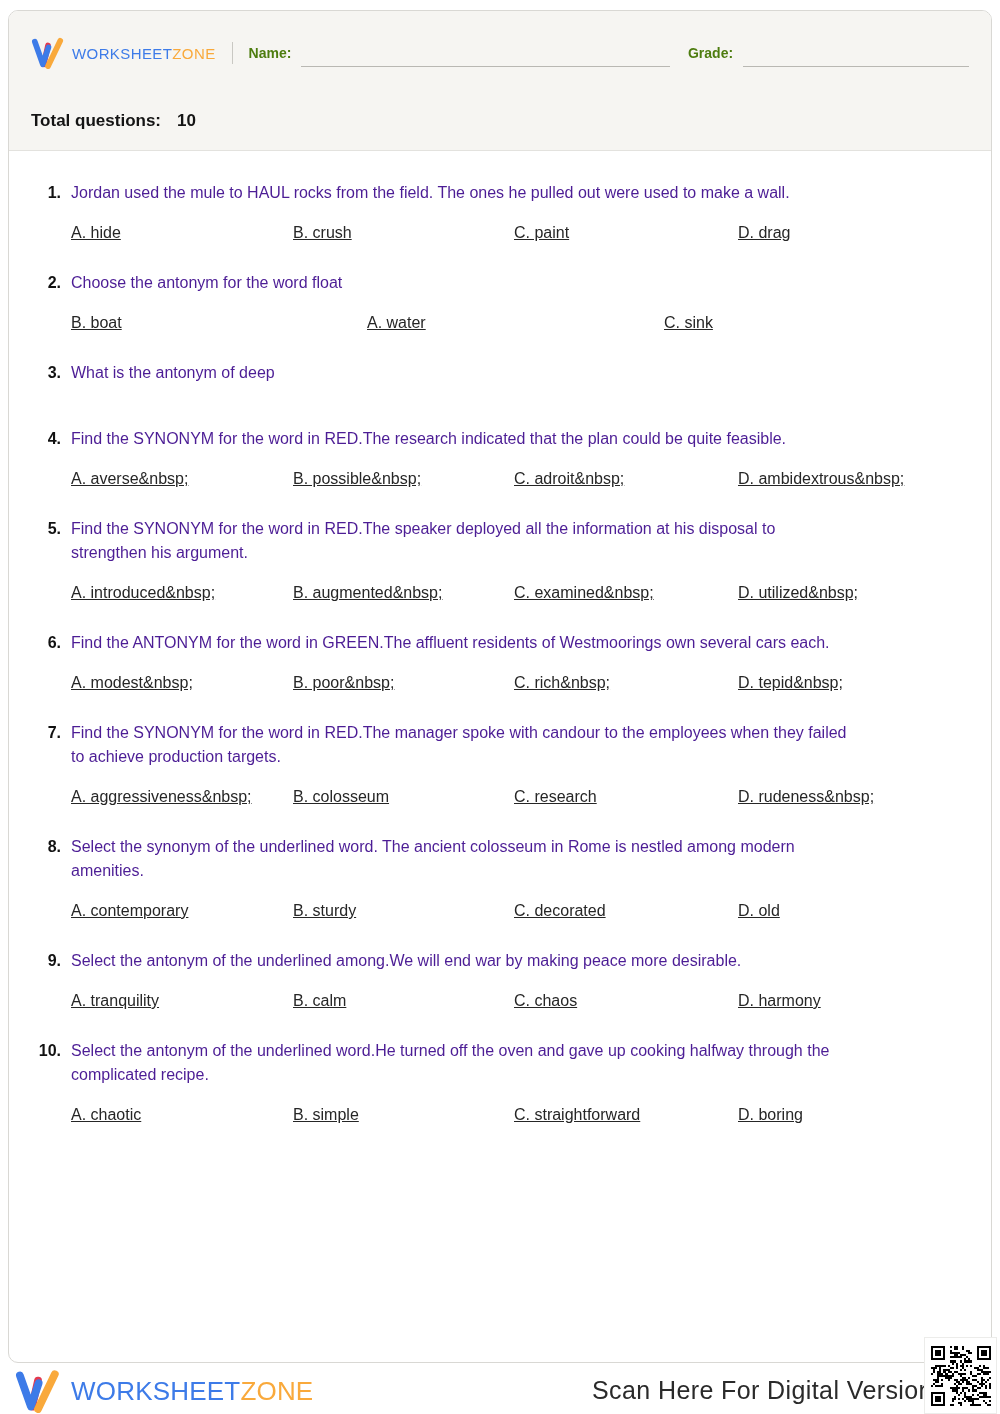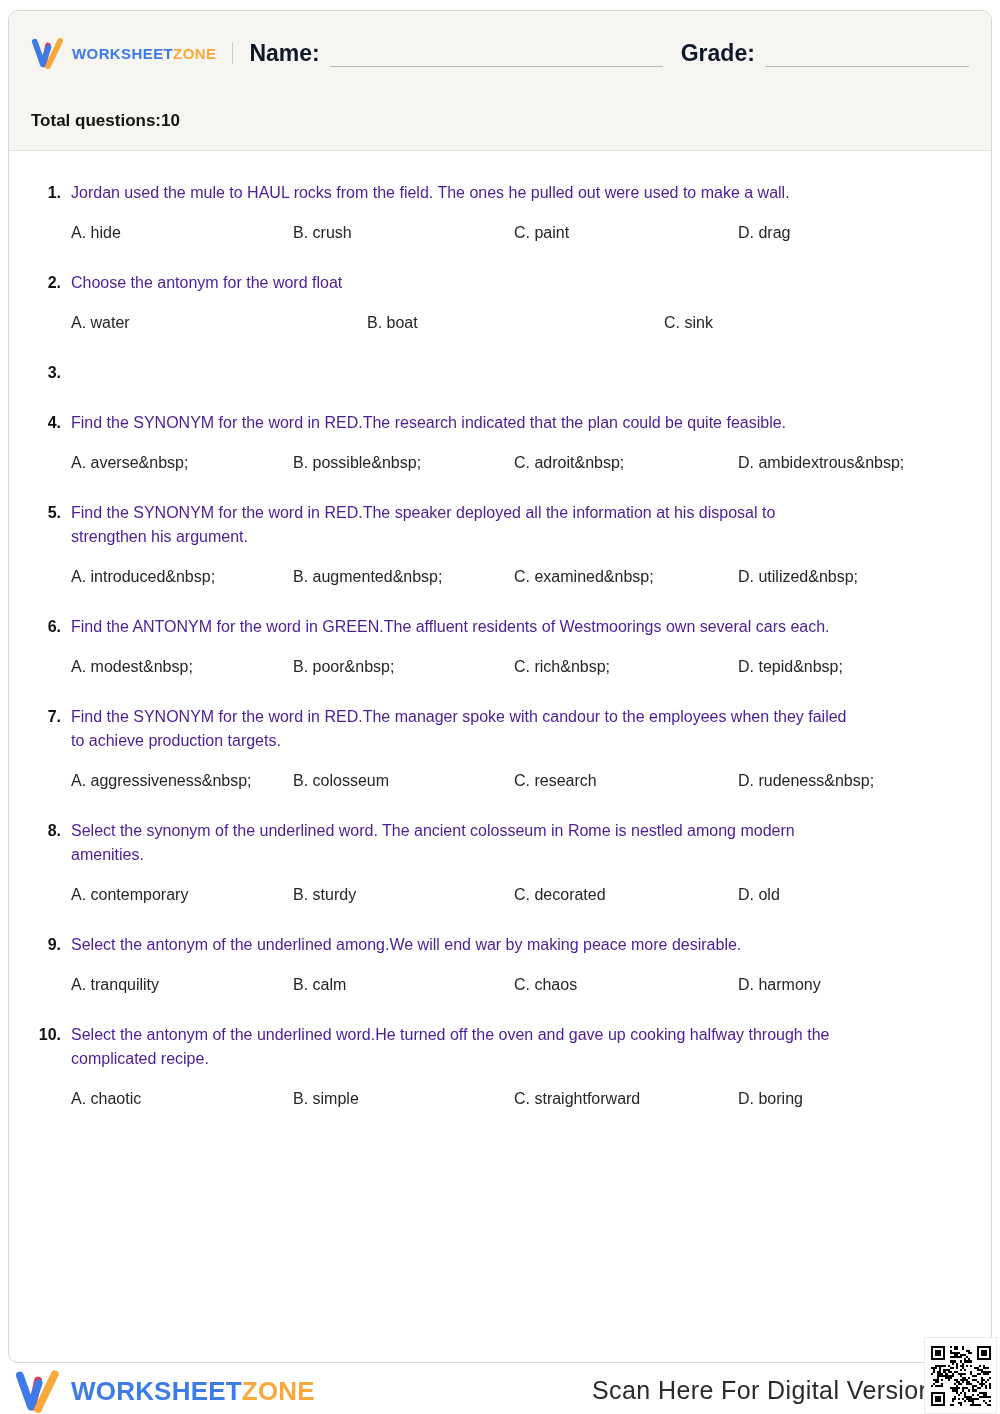--- a/index.html
+++ b/index.html
@@ -23,46 +23,46 @@
   }
   .box-header {
     height: 140px;
     background: #f6f5f2;
     border-bottom: 1px solid #e3e2de;
     border-radius: 9px 9px 0 0;
     padding: 24px 22px 0 22px;
   }
   .header-row { display: flex; align-items: center; height: 36px; }
   .logo { display: flex; align-items: center; gap: 7px; flex: 0 0 auto; }
-  .logo-text { font-weight: bold; font-size: 15px; letter-spacing: .4px; white-space: nowrap; }
+  .logo-text { font-weight: normal; font-size: 15px; letter-spacing: .4px; white-space: nowrap; }
   .vdiv { width: 1px; height: 22px; background: #c9c8c3; margin: 0 16px; flex: 0 0 auto; }
-  .field-label { font-weight: bold; font-size: 23px; color: #0f172a; white-space: nowrap; }
+  .field-label { font-weight: bold; font-size: 14px; color: #4d7c0f; white-space: nowrap; }
   .writein { border-bottom: 1px solid #b9b8b3; height: 16px; align-self: flex-end; margin-bottom: 4px; }
   .name-line { width: 372px; margin: 0 18px 4px 10px; }
   .grade-line { width: 228px; margin-left: 10px; }
   .total-row {
     margin-top: 40px;
-    display: flex; 
+    display: flex; gap: 16px;
     font-weight: bold; font-size: 17px; color: #141414;
   }
 
   
   .box-body { padding-top: 30px; }
   .question { display: flex; padding: 0 30px 0 28px; margin-bottom: 26px; }
   .qnum {
     width: 24px; text-align: right; margin-right: 10px;
     font-weight: bold; font-size: 16px; line-height: 24px; color: #111111;
     flex: 0 0 auto;
   }
   .qcontent { flex: 1; min-width: 0; }
   .qtext { font-size: 16px; line-height: 24px; margin-bottom: 16px; max-width: 780px; color: #4c1d95; }
   .opts { display: grid; font-size: 16px; line-height: 24px; color: #262626; }
   .cols4 { grid-template-columns: 222px 221px 224px 1fr; }
   .cols3 { grid-template-columns: 296px 297px 1fr; }
-  .opt { white-space: nowrap; overflow: hidden; }
+  .opt { white-space: nowrap; overflow: hidden; text-decoration: underline; }
 
   
   .page-footer {
     position: absolute;
     left: 14px; top: 1368px;
     width: 980px; height: 46px;
     display: flex; align-items: center;
   }
   .footer-logo { display: flex; align-items: center; gap: 9px; }
   .footer-logo .logo-text { font-size: 26px; letter-spacing: .2px; }
@@ -122,30 +122,31 @@
           <span class="opt">D. drag</span>
         </div>
       </div>
     </div>
 
     <div class="question">
       <div class="qnum">2.</div>
       <div class="qcontent">
         <div class="qtext">Choose the antonym for the word float</div>
         <div class="opts cols3">
+          <span class="opt">B. boat</span>
           <span class="opt">A. water</span>
-          <span class="opt">B. boat</span>
           <span class="opt">C. sink</span>
         </div>
       </div>
     </div>
 
     <div class="question">
       <div class="qnum">3.</div>
       <div class="qcontent">
+        <div class="qtext">What is the antonym of deep</div>
       </div>
     </div>
 
     <div class="question">
       <div class="qnum">4.</div>
       <div class="qcontent">
         <div class="qtext">Find the SYNONYM for the word in RED.The research indicated that the plan could be quite feasible.</div>
         <div class="opts cols4">
           <span class="opt">A. averse&amp;nbsp;</span>
           <span class="opt">B. possible&amp;nbsp;</span>

